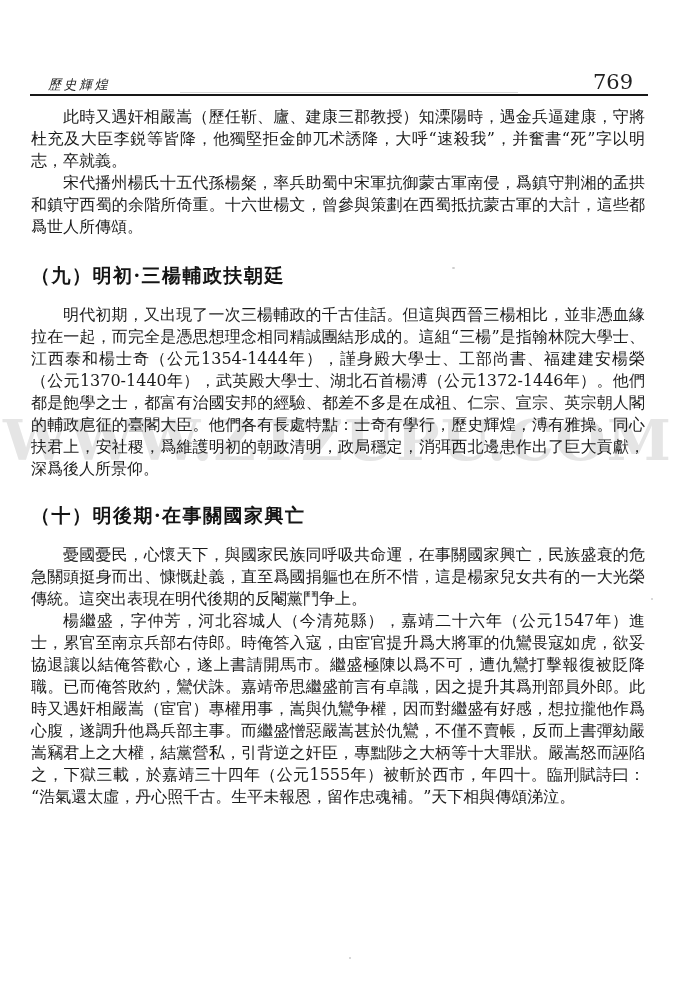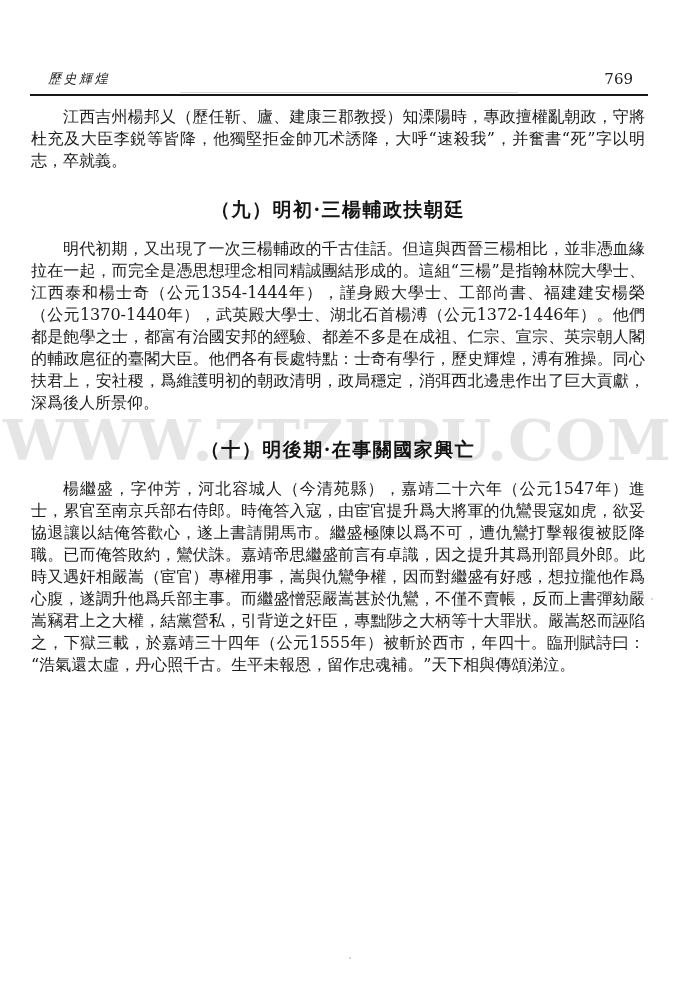--- a/index.html
+++ b/index.html
@@ -19,21 +19,21 @@
     z-index:2;
   }
   .book-title{
     font-style:italic;
     font-size:13px;
     letter-spacing:2.5px;
     padding-left:17px;
     color:#222;
   }
   .page-number{
-    font-size:15px;
+    font-size:21px;
     padding-right:14px;
     color:#222;
   }
   .head-rule{
     position:absolute;top:94px;left:30px;right:27px;height:0;
     border-top:2.2px solid #181818;
     z-index:2;
   }
   .head-rule::before{
     content:"";position:absolute;top:-4px;left:150px;right:130px;
@@ -75,21 +75,20 @@
     z-index:1;
     font-size:16px;
     line-height:22px;
     text-align:justify;
     text-justify:inter-ideograph;
   }
   .body-text p{margin:0;text-indent:2em;}
   .sec-heading{
     font-size:19px;
     font-weight:700;
-    text-align:center;
     text-indent:0;
     letter-spacing:1.5px;
     margin:26px 0 18px 0;
     color:#141414;
   }
   .sec-heading.second{margin-top:24px;}
   
   .speck{position:absolute;background:#9a9a9a;border-radius:50%;opacity:.5;z-index:1;}
   .speck.s1{width:3px;height:2px;top:267px;left:452px;}
   .speck.s2{width:2px;height:2px;top:598px;left:651px;}
@@ -105,28 +104,30 @@
     <span class="page-number">769</span>
   </header>
 
   <div class="head-rule"></div>
 
   <div class="watermark" aria-hidden="true">
     <div class="wm-url">WWW.ZTZUPU.COM</div>
   </div>
 
   <main class="body-text">
-    <p>江西吉州楊邦乂（歷任靳、廬、建康三郡教授）知溧陽時，專政擅權亂朝政，守將杜充及大臣李鋭等皆降，他獨堅拒金帥兀术誘降，大呼“速殺我”，并奮書“死”字以明志，卒就義。</p>
+    <p>此時又遇奸相嚴嵩（歷任靳、廬、建康三郡教授）知溧陽時，遇金兵逼建康，守將杜充及大臣李鋭等皆降，他獨堅拒金帥兀术誘降，大呼“速殺我”，并奮書“死”字以明志，卒就義。</p>
+    <p>宋代播州楊氏十五代孫楊粲，率兵助蜀中宋軍抗御蒙古軍南侵，爲鎮守荆湘的孟拱和鎮守西蜀的余階所倚重。十六世楊文，曾參與策劃在西蜀抵抗蒙古軍的大計，這些都爲世人所傳頌。</p>
 
     <h2 class="sec-heading">（九）明初·三楊輔政扶朝廷</h2>
 
     <p>明代初期，又出現了一次三楊輔政的千古佳話。但這與西晉三楊相比，並非憑血緣拉在一起，而完全是憑思想理念相同精誠團結形成的。這組“三楊”是指翰林院大學士、江西泰和楊士奇（公元1354-1444年），謹身殿大學士、工部尚書、福建建安楊榮（公元1370-1440年），武英殿大學士、湖北石首楊溥（公元1372-1446年）。他們都是飽學之士，都富有治國安邦的經驗、都差不多是在成祖、仁宗、宣宗、英宗朝人閣的輔政扈征的臺閣大臣。他們各有長處特點：士奇有學行，歷史輝煌，溥有雅操。同心扶君上，安社稷，爲維護明初的朝政清明，政局穩定，消弭西北邊患作出了巨大貢獻，深爲後人所景仰。</p>
 
     <h2 class="sec-heading second">（十）明後期·在事關國家興亡</h2>
 
+    <p>憂國憂民，心懷天下，與國家民族同呼吸共命運，在事關國家興亡，民族盛衰的危急關頭挺身而出、慷慨赴義，直至爲國捐軀也在所不惜，這是楊家兒女共有的一大光榮傳統。這突出表現在明代後期的反閹黨鬥争上。</p>
     <p>楊繼盛，字仲芳，河北容城人（今清苑縣），嘉靖二十六年（公元1547年）進士，累官至南京兵部右侍郎。時俺答入寇，由宦官提升爲大將軍的仇鸞畏寇如虎，欲妥協退讓以結俺答歡心，遂上書請開馬市。繼盛極陳以爲不可，遭仇鸞打擊報復被貶降職。已而俺答敗約，鸞伏誅。嘉靖帝思繼盛前言有卓識，因之提升其爲刑部員外郎。此時又遇奸相嚴嵩（宦官）專權用事，嵩與仇鸞争權，因而對繼盛有好感，想拉攏他作爲心腹，遂調升他爲兵部主事。而繼盛憎惡嚴嵩甚於仇鸞，不僅不賣帳，反而上書彈劾嚴嵩竊君上之大權，結黨營私，引背逆之奸臣，專黜陟之大柄等十大罪狀。嚴嵩怒而誣陷之，下獄三載，於嘉靖三十四年（公元1555年）被斬於西市，年四十。臨刑賦詩曰：“浩氣還太虛，丹心照千古。生平未報恩，留作忠魂補。”天下相與傳頌涕泣。</p>
   </main>
 
   <div class="speck s1"></div>
   <div class="speck s2"></div>
   <div class="speck s3"></div>
 
 </div>
 
 </body></html>

